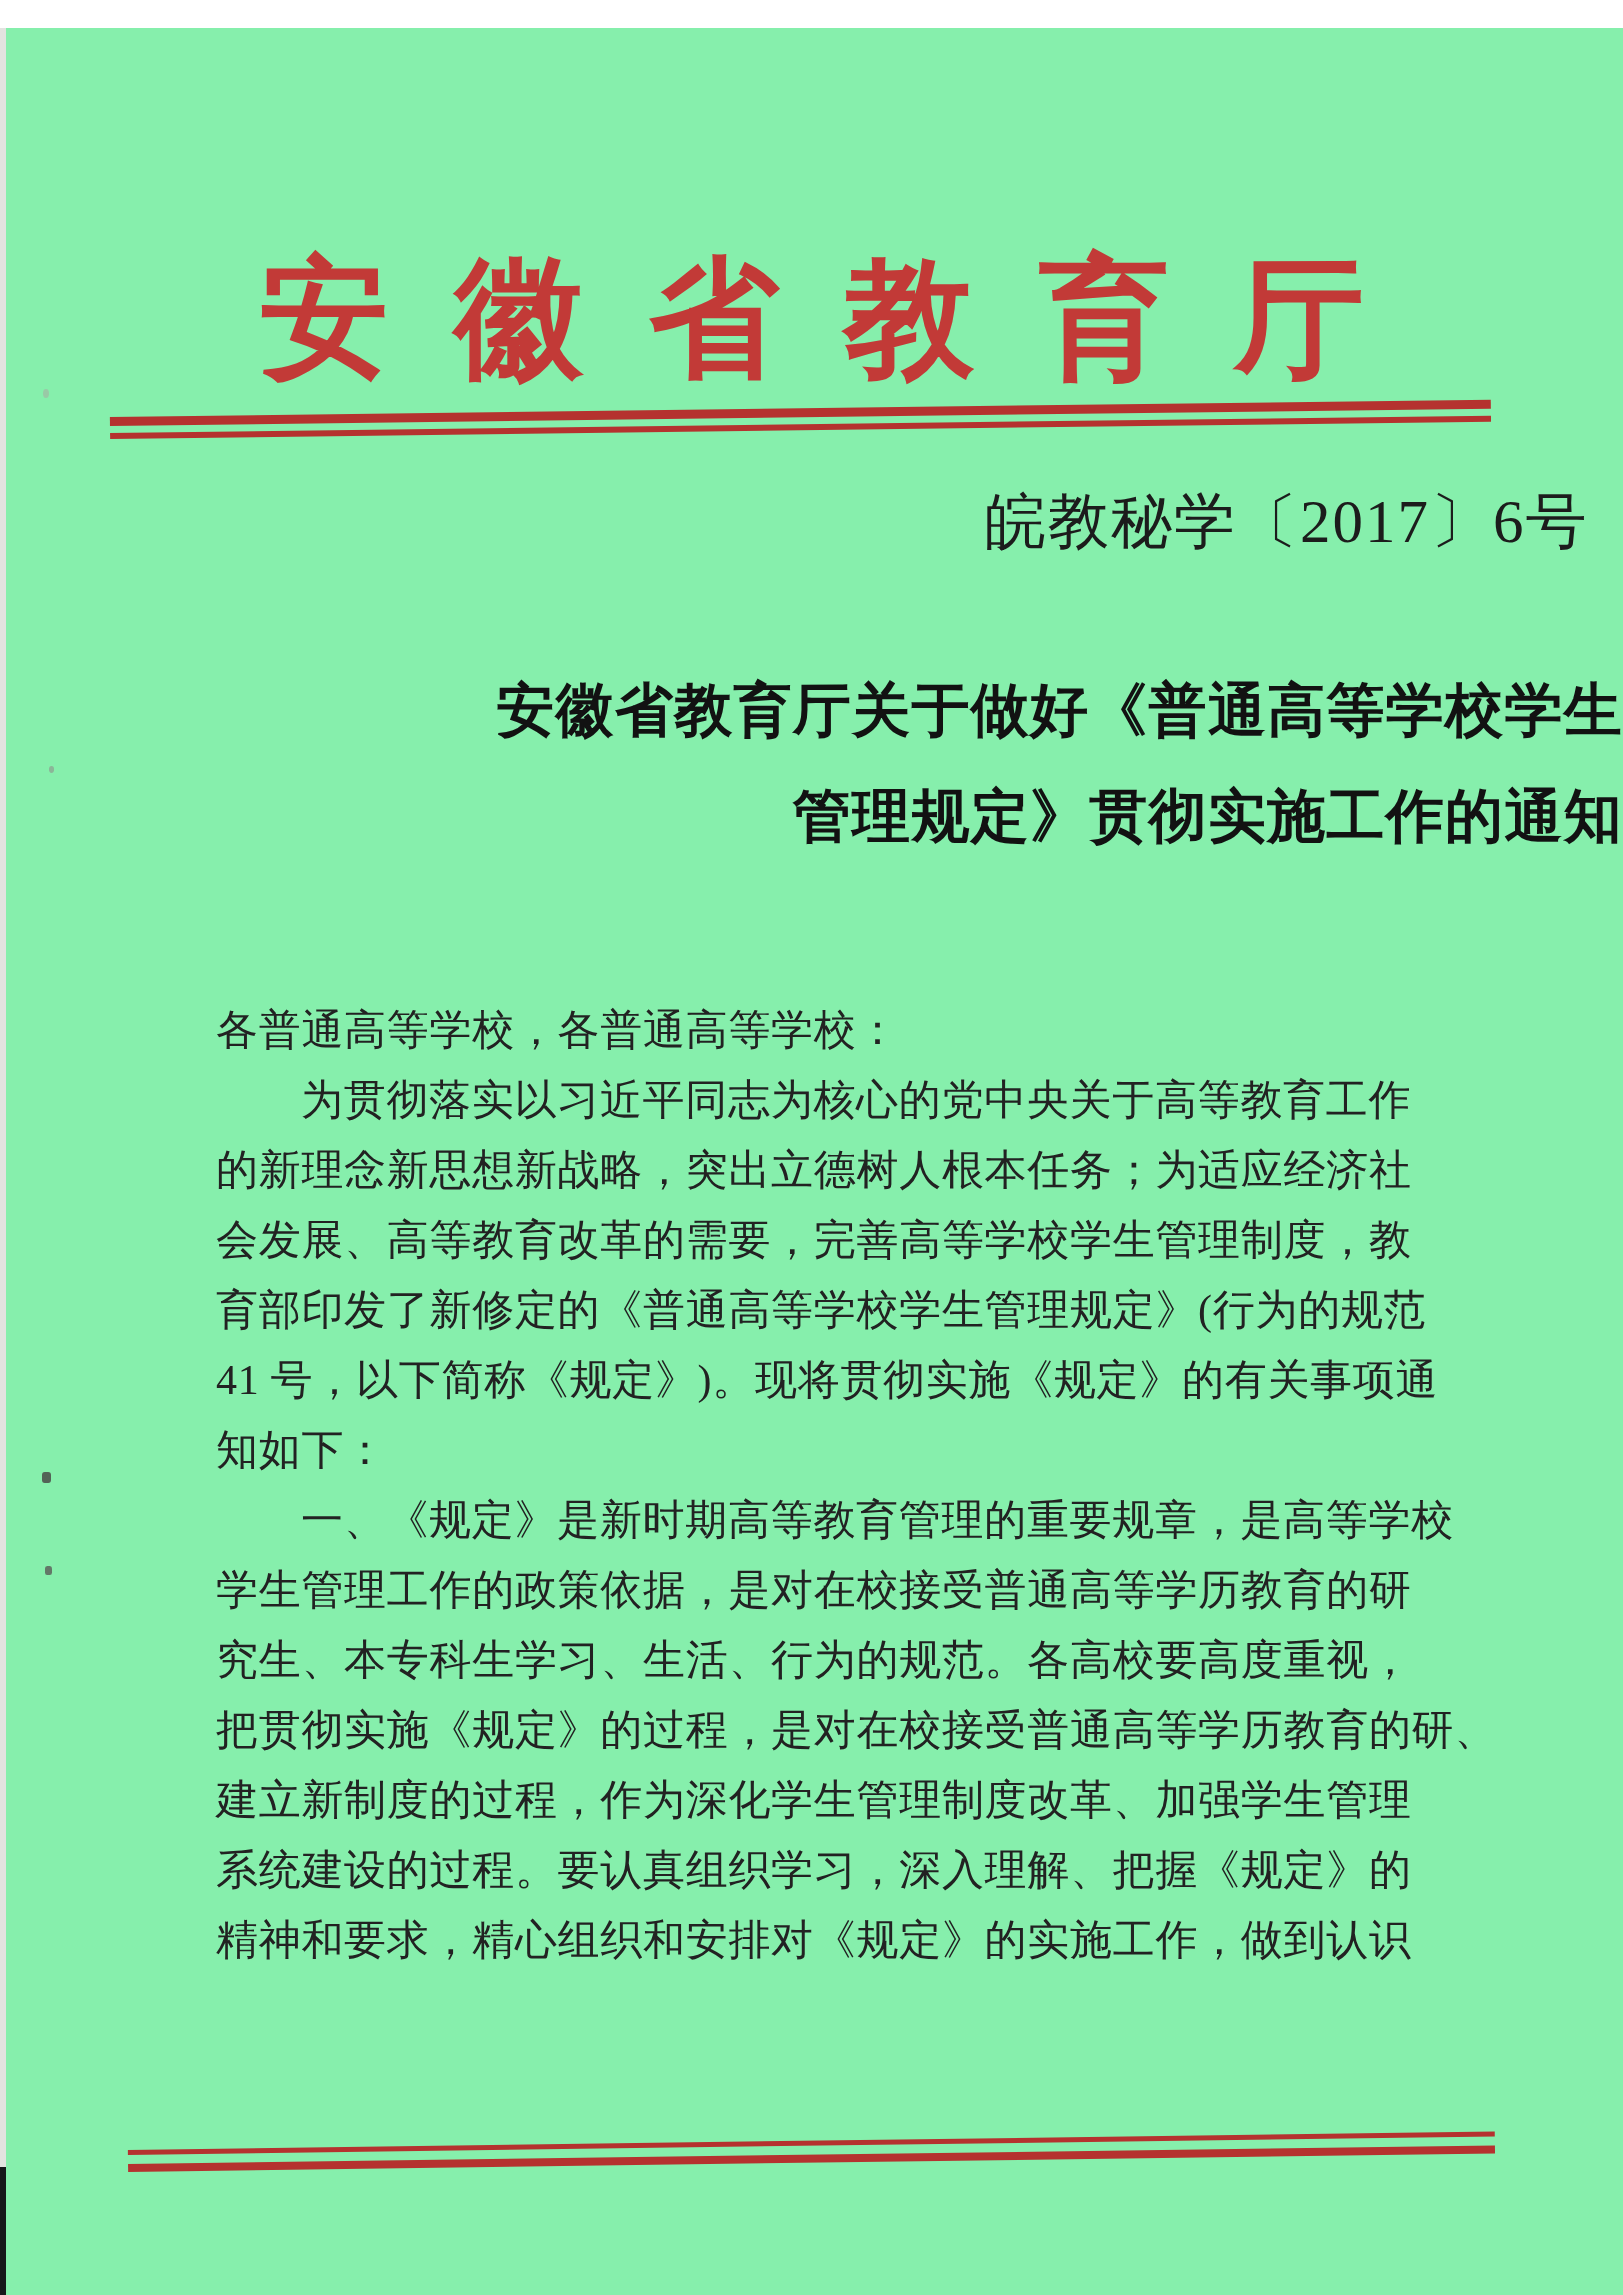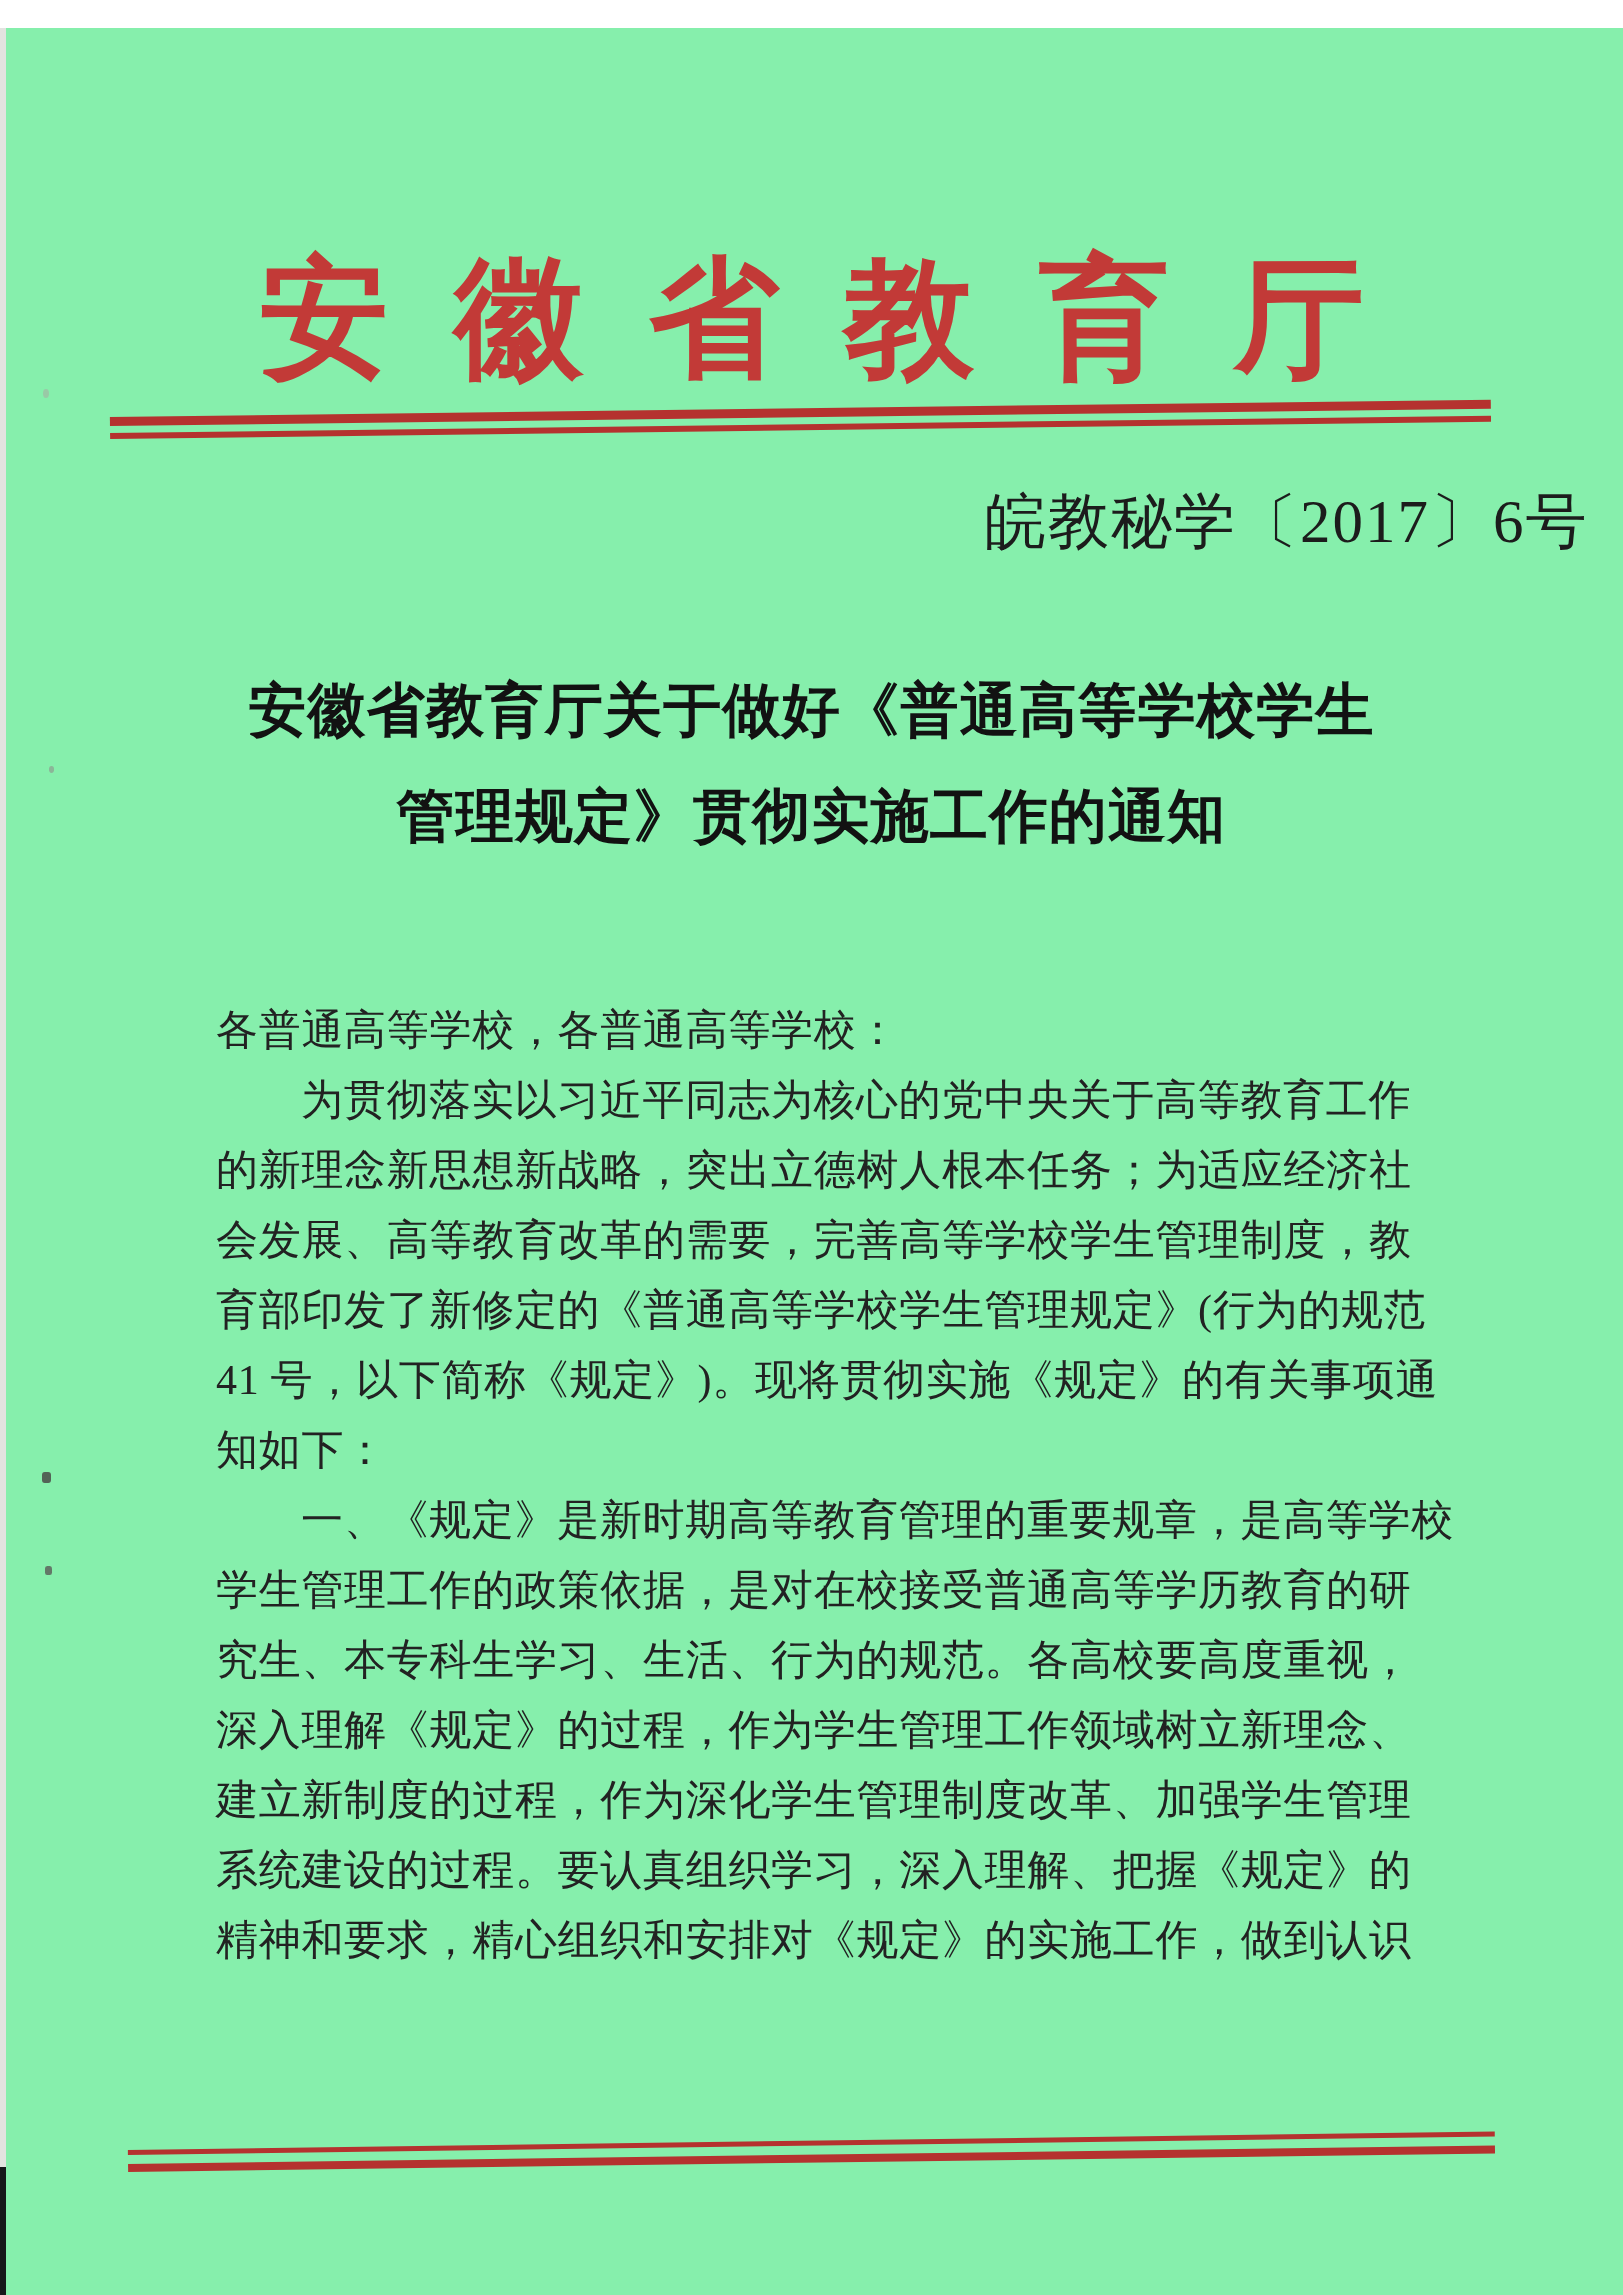--- a/index.html
+++ b/index.html
@@ -44,21 +44,21 @@
 
   
   .doc-number{
     position:absolute;top:453px;left:985px;
     font-size:61px;color:#1c1c1c;letter-spacing:2px;white-space:nowrap;
   }
 
   
   .doc-title{
     position:absolute;top:630px;left:0;width:1623px;
-    text-align:center;color:#121212;
+    text-align:right;color:#121212;
     font-size:58px;font-weight:700;line-height:106px;
     letter-spacing:1.3px;
   }
 
   
   .body-text{
     position:absolute;top:967px;left:216px;width:1208px;
     color:#222222;font-size:42px;letter-spacing:0.7px;
   }
   .body-line{
@@ -108,21 +108,21 @@
     <div class="body-line">各普通高等学校，各普通高等学校：</div>
     <div class="body-line indent">为贯彻落实以习近平同志为核心的党中央关于高等教育工作</div>
     <div class="body-line">的新理念新思想新战略，突出立德树人根本任务；为适应经济社</div>
     <div class="body-line">会发展、高等教育改革的需要，完善高等学校学生管理制度，教</div>
     <div class="body-line">育部印发了新修定的《普通高等学校学生管理规定》(行为的规范</div>
     <div class="body-line">41 号，以下简称《规定》)。现将贯彻实施《规定》的有关事项通</div>
     <div class="body-line">知如下：</div>
     <div class="body-line indent">一、《规定》是新时期高等教育管理的重要规章，是高等学校</div>
     <div class="body-line">学生管理工作的政策依据，是对在校接受普通高等学历教育的研</div>
     <div class="body-line">究生、本专科生学习、生活、行为的规范。各高校要高度重视，</div>
-    <div class="body-line">深入理解《规定》的过程，作为学生管理工作领域树立新理念、</div>
+    <div class="body-line">把贯彻实施《规定》的过程，是对在校接受普通高等学历教育的研、</div>
     <div class="body-line">建立新制度的过程，作为深化学生管理制度改革、加强学生管理</div>
     <div class="body-line">系统建设的过程。要认真组织学习，深入理解、把握《规定》的</div>
     <div class="body-line">精神和要求，精心组织和安排对《规定》的实施工作，做到认识</div>
   </div>
 
   <div class="footer-rule">
     <div class="thin"></div>
     <div class="gap"></div>
     <div class="thick"></div>
   </div>

